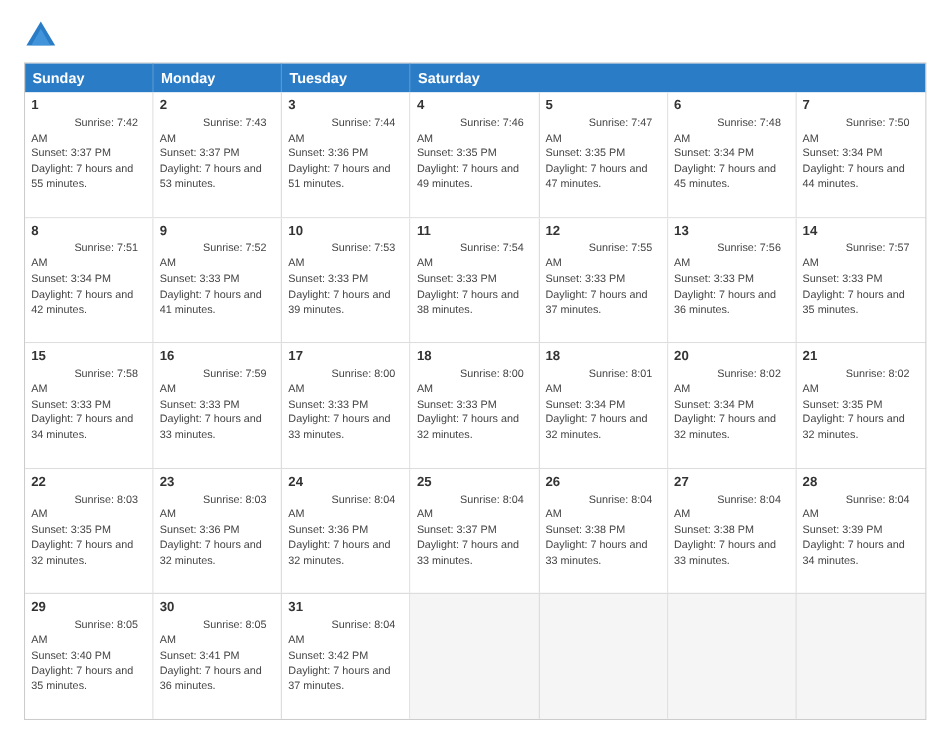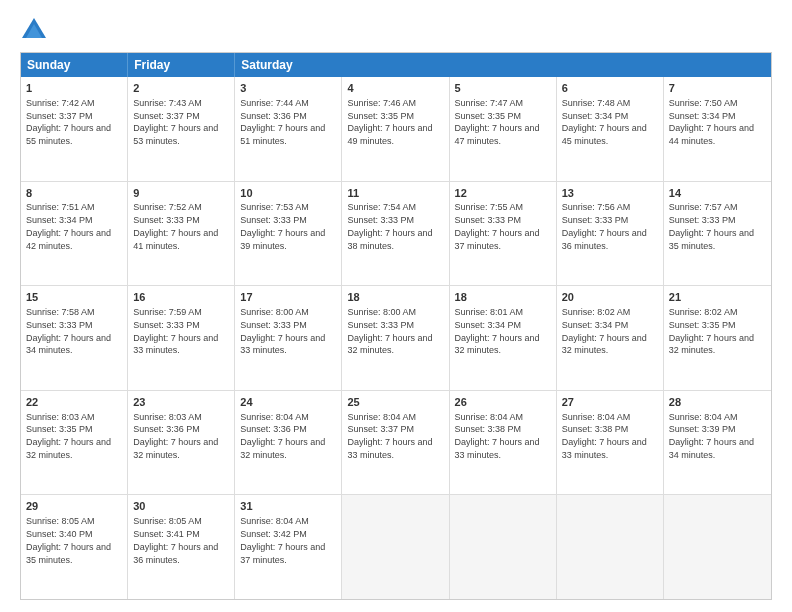--- a/index.html
+++ b/index.html
@@ -106,20 +106,21 @@
     .cal-cell .day-num {
       font-size: 11px;
       font-weight: bold;
       display: block;
       margin-bottom: 1px;
     }
     .cal-cell .info {
       font-size: 9px;
       color: #444;
       line-height: 1.3;
+      margin-left: 36px;
     }
   </style>
 </head>
 <body>
 
 <div class="page">
   <div class="header">
     <div class="logo">
       <svg class="logo-icon" viewBox="0 0 28 28" xmlns="http://www.w3.org/2000/svg">
         <polygon points="14,2 26,22 2,22" fill="#2a7cc7"></polygon>
@@ -132,21 +133,22 @@
     </div>
     <div class="title-block">
       <h1></h1>
       <h2></h2>
     </div>
   </div>
 
   <div class="calendar">
     <div class="cal-header">
     <div class="cal-header-cell">Sunday</div>
-        <div class="cal-header-cell">Friday</div>
+        <div class="cal-header-cell">Monday</div>
+        <div class="cal-header-cell">Tuesday</div>
         <div class="cal-header-cell">Saturday</div>
       </div>
     <div class="cal-body">
     <div class="cal-row">
           <div class="cal-cell"><span class="day-num">1</span><span class="info">Sunrise: 7:42 AM<br>Sunset: 3:37 PM<br>Daylight: 7 hours and 55 minutes.</span></div>
           <div class="cal-cell"><span class="day-num">2</span><span class="info">Sunrise: 7:43 AM<br>Sunset: 3:37 PM<br>Daylight: 7 hours and 53 minutes.</span></div>
           <div class="cal-cell"><span class="day-num">3</span><span class="info">Sunrise: 7:44 AM<br>Sunset: 3:36 PM<br>Daylight: 7 hours and 51 minutes.</span></div>
           <div class="cal-cell"><span class="day-num">4</span><span class="info">Sunrise: 7:46 AM<br>Sunset: 3:35 PM<br>Daylight: 7 hours and 49 minutes.</span></div>
           <div class="cal-cell"><span class="day-num">5</span><span class="info">Sunrise: 7:47 AM<br>Sunset: 3:35 PM<br>Daylight: 7 hours and 47 minutes.</span></div>
           <div class="cal-cell"><span class="day-num">6</span><span class="info">Sunrise: 7:48 AM<br>Sunset: 3:34 PM<br>Daylight: 7 hours and 45 minutes.</span></div>

